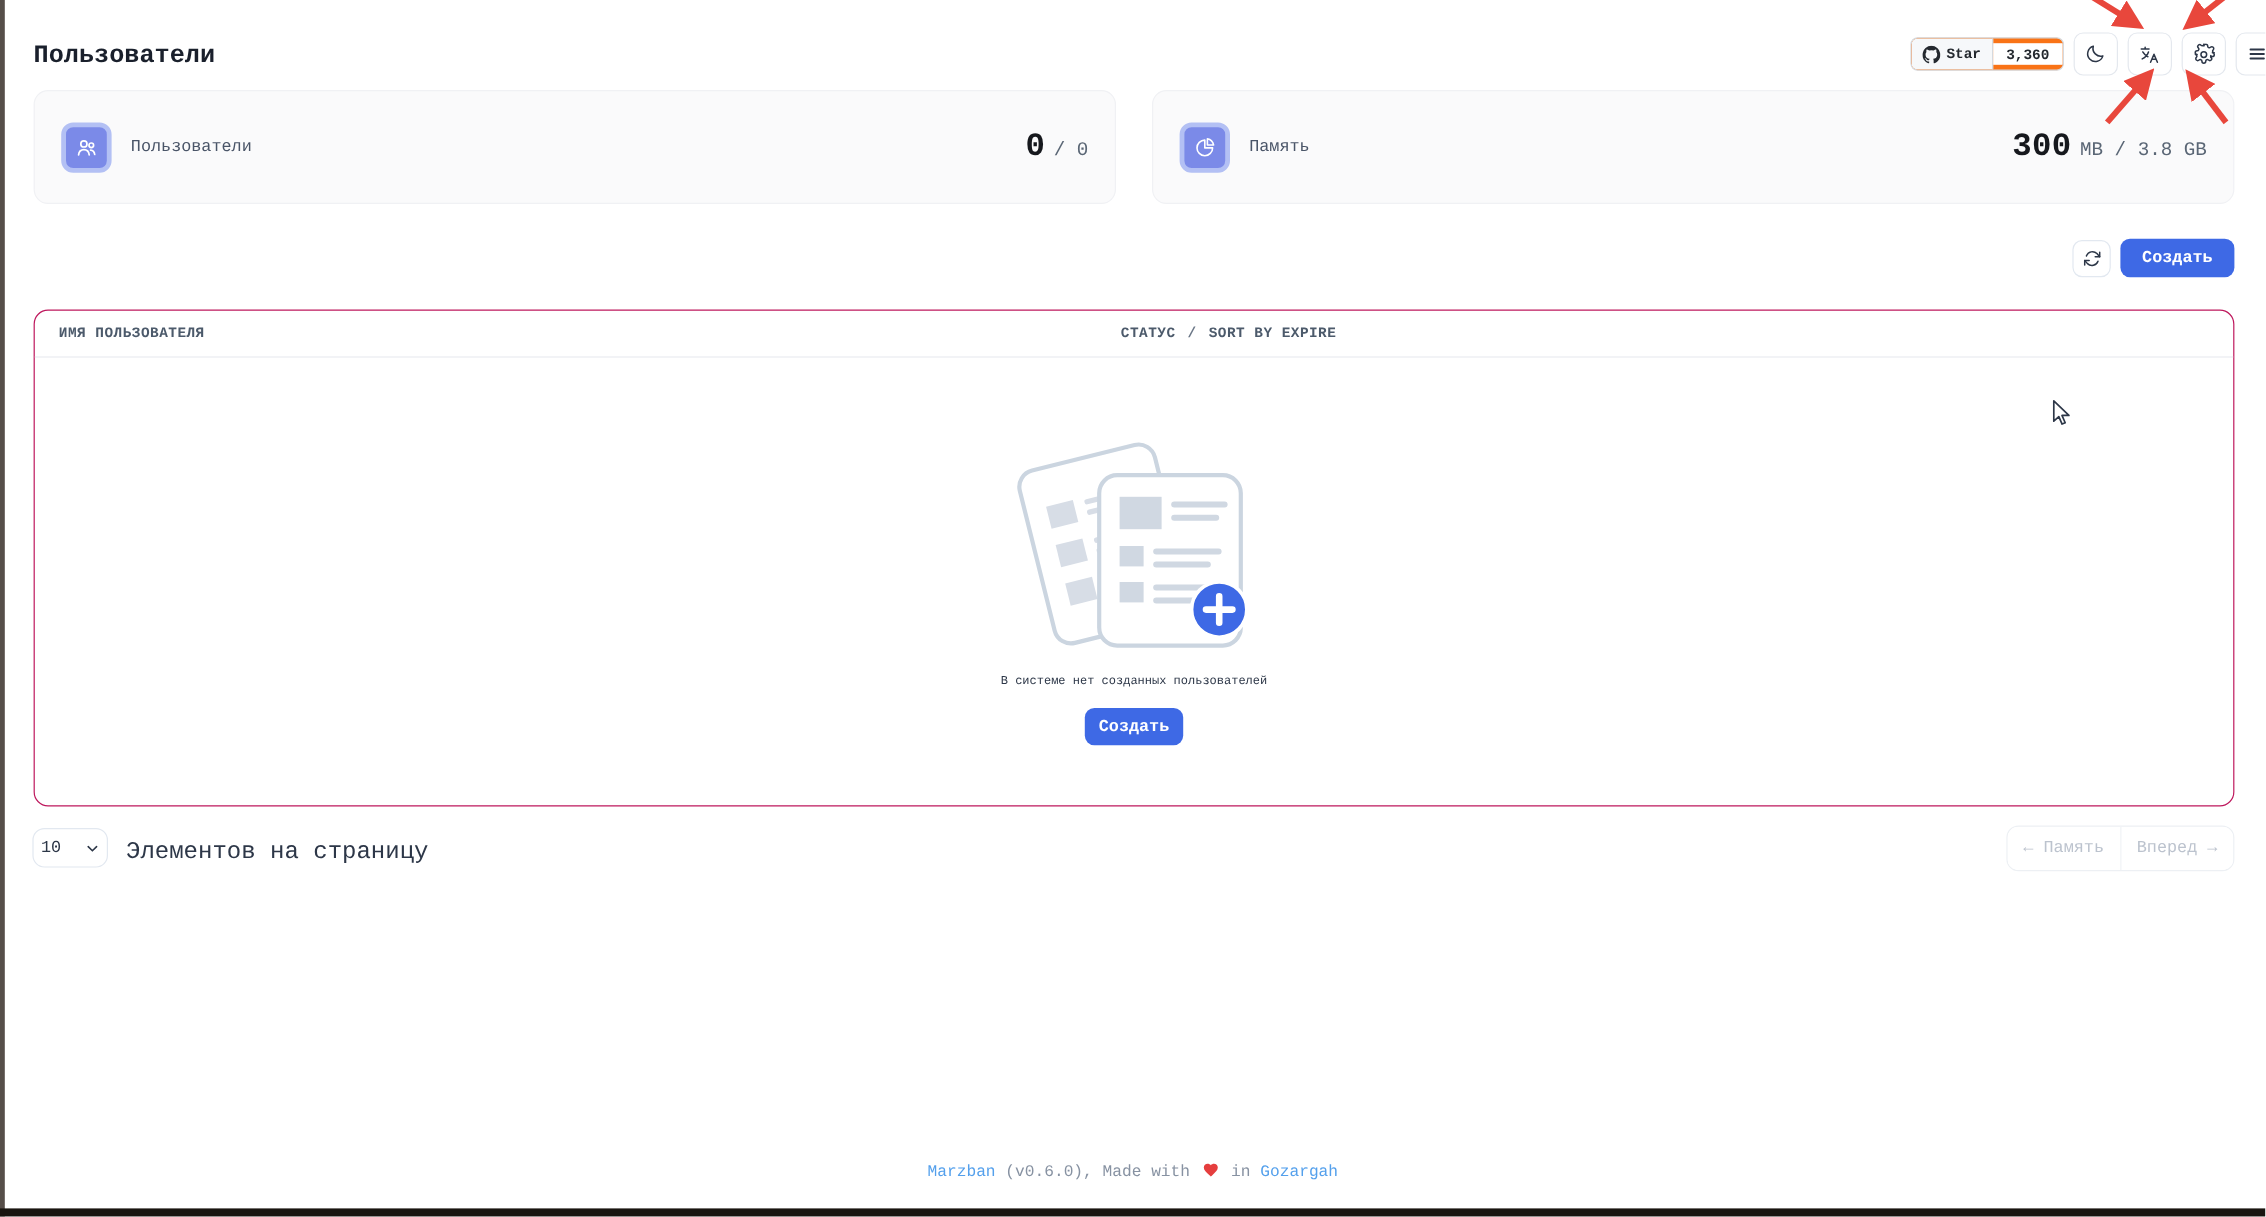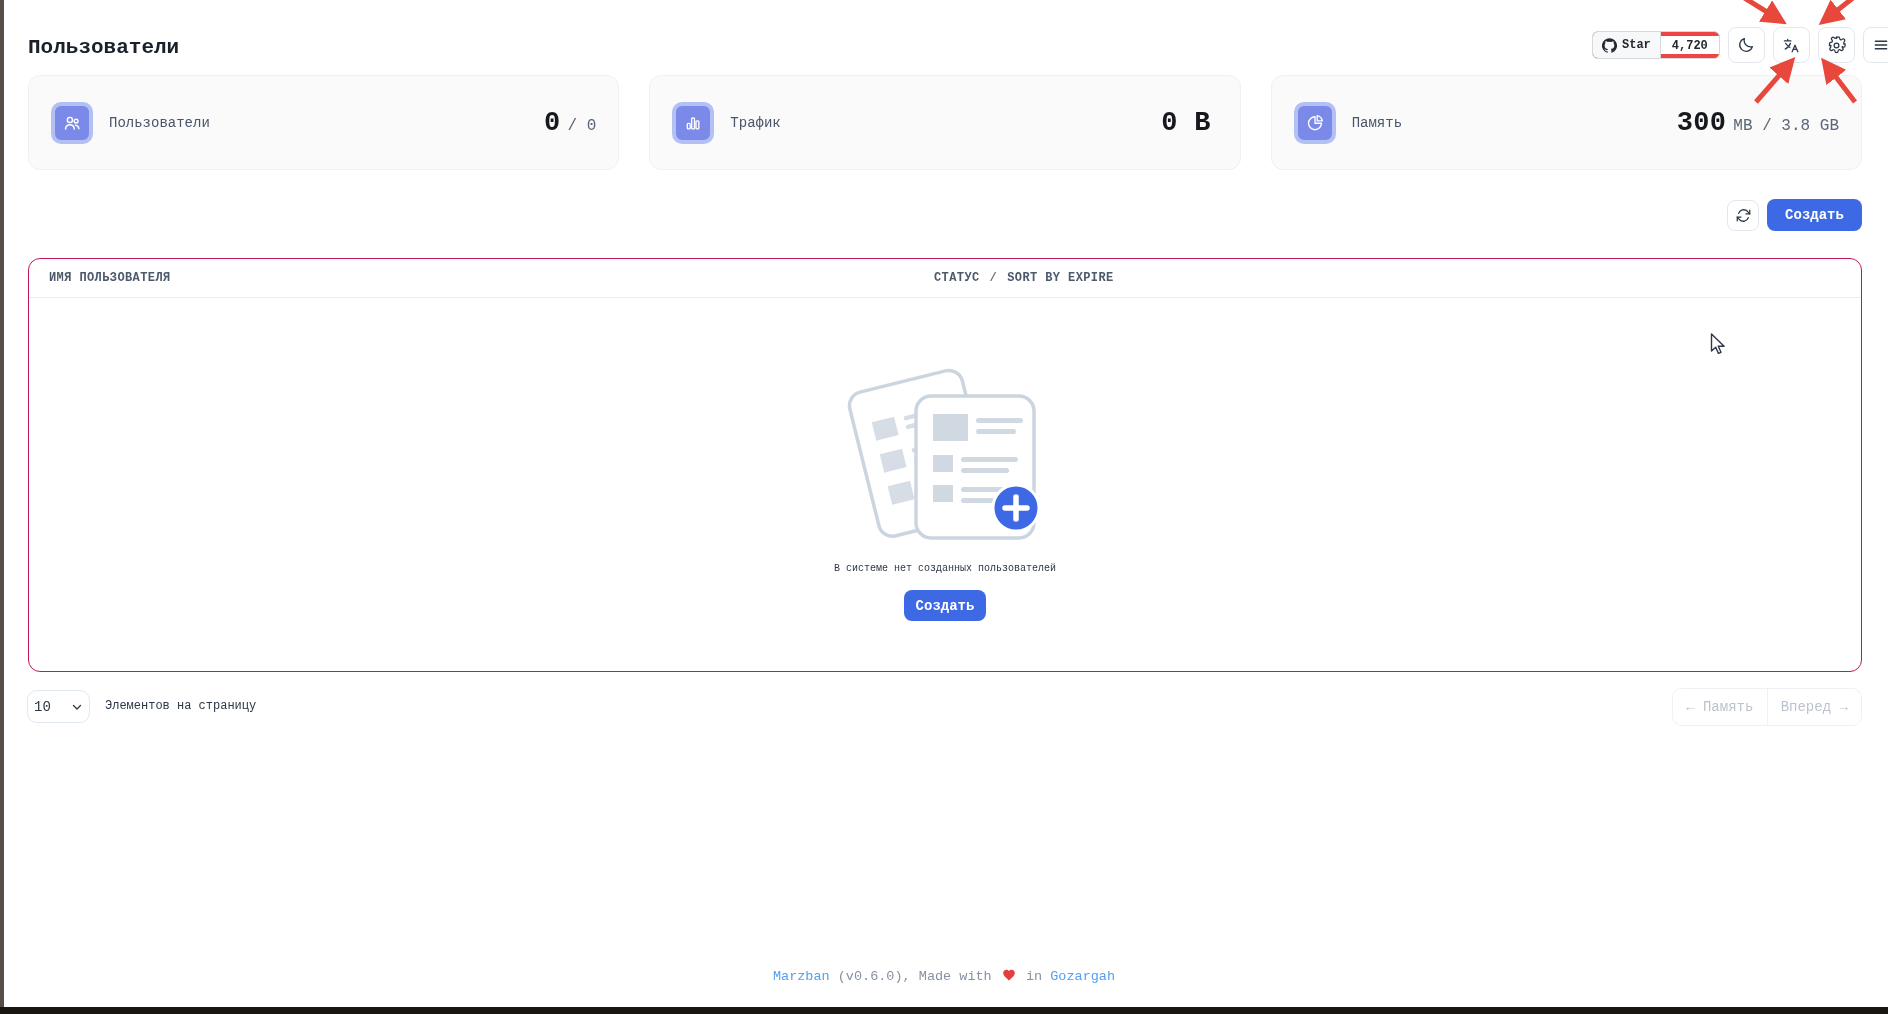--- a/index.html
+++ b/index.html
@@ -5,21 +5,21 @@
   html,body{margin:0;padding:0;background:#fff;}
   .frame{position:relative;width:1888px;height:1014px;background:#ffffff;
     font-family:Liberation Mono, monospace;color:#1A202C;overflow:hidden;}
   .edge-left{position:absolute;left:0;top:0;width:4px;height:100%;background:#564E49;}
   .edge-bottom{position:absolute;left:0;bottom:0;width:100%;height:7px;background:#191510;}
 
   
   .page-title{position:absolute;left:28px;top:22px;font-size:21px;font-weight:700;color:#1A202C;}
   .header-actions{position:absolute;top:27px;left:1592px;display:flex;align-items:center;gap:8px;}
   .gh-star{display:flex;align-items:center;height:26px;border:1px solid #D5D9DE;border-radius:6px;
-    overflow:hidden;background:#ef4444;cursor:pointer;text-align:right;}
+    overflow:hidden;background:#f97316;cursor:pointer;text-align:right;}
   .gh-star .seg1{display:flex;align-items:center;gap:5px;background:#F6F8FA;height:100%;
     padding:0 9px;border-right:1px solid #D5D9DE;}
   .gh-star .seg2{padding:0 11px;background:#fff;}
   .gh-star span{font-size:12px;font-weight:600;color:#24292F;}
   .icon-btn{width:35px;height:34px;border:1px solid #E4E8EE;border-radius:8px;background:#fff;
     display:flex;align-items:center;justify-content:center;cursor:pointer;position:relative;}
   .icon-btn svg{stroke:#2D3748;}
   .notif-dot{position:absolute;right:-4px;top:-5px;width:9px;height:9px;border-radius:50%;}
 
   
@@ -53,21 +53,21 @@
   .t-head .cell:first-child{padding-left:20px;}
   .t-head .divider{color:#6A7686;margin:0 10px;font-weight:700;}
   .empty-state{display:flex;flex-direction:column;align-items:center;padding-top:52px;}
   .empty-msg{margin-top:23px;font-size:10px;color:#2D3748;}
   .create-empty{margin-top:16px;width:82px;height:31px;}
 
   
   .page-size{position:absolute;left:27px;top:690px;width:63px;height:33px;box-sizing:border-box;
     border:1px solid #E2E8F0;border-radius:10px;background:#fff;display:flex;align-items:center;
     justify-content:center;gap:20px;font-size:14px;color:#2D3748;cursor:pointer;}
-  .page-size-label{position:absolute;left:105px;top:699px;font-size:12px;color:#2D3748;}
+  .page-size-label{position:absolute;left:105px;top:699px;font-size:20px;color:#2D3748;}
   .pager{position:absolute;left:1672px;top:688px;width:190px;height:38px;box-sizing:border-box;
     border:1px solid #EDF0F4;border-radius:10px;background:#fff;display:flex;overflow:hidden;}
   .pager .pg-btn{flex:1;display:flex;align-items:center;justify-content:center;font-size:14px;
     color:#BCC3CE;cursor:pointer;background:#fff;border:none;font-family:inherit;}
   .pager .pg-btn:first-child{border-right:1px solid #EDF0F4;}
 
   
   .footer{position:absolute;left:0;top:968px;width:100%;text-align:center;font-size:13.5px;color:#8792A2;}
   .footer a{color:#54A0EC;text-decoration:none;cursor:pointer;}
   .footer svg{vertical-align:-2px;margin:0 2px;}
@@ -86,21 +86,21 @@
 
   <div class="header-actions">
     <div class="gh-star">
       <div class="seg1">
         <svg width="15" height="15" viewBox="0 0 24 24" fill="#24292F">
             <path d="M12 .3a12 12 0 0 0-3.8 23.4c.6.1.8-.3.8-.6v-2c-3.3.7-4-1.6-4-1.6-.6-1.4-1.4-1.8-1.4-1.8-1-.7.1-.7.1-.7 1.2.1 1.8 1.2 1.8 1.2 1 1.8 2.8 1.3 3.5 1 .1-.8.4-1.3.7-1.6-2.7-.3-5.5-1.3-5.5-6 0-1.2.5-2.3 1.3-3.1-.2-.4-.6-1.6.1-3.2 0 0 1-.3 3.4 1.2a11.5 11.5 0 0 1 6 0c2.3-1.6 3.3-1.2 3.3-1.2.7 1.6.3 2.8.1 3.2.8.8 1.3 1.9 1.3 3.2 0 4.6-2.8 5.6-5.5 5.9.4.4.8 1.1.8 2.2v3.3c0 .3.2.7.8.6A12 12 0 0 0 12 .3"></path>
           </svg>
         <span>Star</span>
       </div>
       <div class="seg2">
-        <span>4,720</span>
+        <span>3,360</span>
       </div>
     </div>
 
     <div class="icon-btn">
       <svg width="18" height="18" viewBox="0 0 24 24" fill="none" stroke-width="1.7" stroke-linecap="round" stroke-linejoin="round">
           <path d="M20.5 14.1A8.6 8.6 0 0 1 9.9 3.5a8.6 8.6 0 1 0 10.6 10.6z"></path>
         </svg>
     </div>
     <div class="icon-btn">
       <svg width="19" height="19" viewBox="0 0 24 24" fill="none" stroke-width="1.6" stroke-linecap="round" stroke-linejoin="round">
@@ -129,34 +129,20 @@
             <circle cx="9.5" cy="8.3" r="3.1"></circle>
             <path d="M4.2 19.3c.3-3.3 2.5-5.3 5.3-5.3s5 2 5.3 5.3"></path>
             <circle cx="16.9" cy="9.7" r="2.3"></circle>
             <path d="M16.2 14.5c2.3.3 3.8 1.9 4.1 4.4"></path>
           </svg>
       </div>
       <span class="stat-label">Пользователи</span>
       <span class="stat-value">
         <span class="big">0</span>
         <span class="small">/ 0</span>
-      </span>
-    </div>
-    <div class="stat-card">
-      <div class="stat-icon">
-        <svg width="20" height="20" viewBox="0 0 24 24" fill="none" stroke="#fff" stroke-width="1.6" stroke-linejoin="round">
-            <rect x="5.2" y="12.5" width="3.4" height="6.5" rx="1"></rect>
-            <rect x="10.4" y="6" width="3.4" height="13" rx="1"></rect>
-            <rect x="15.6" y="9.5" width="3.4" height="9.5" rx="1"></rect>
-          </svg>
-      </div>
-      <span class="stat-label">Трафик</span>
-      <span class="stat-value">
-        <span class="big">0 B</span>
-        <span class="small"></span>
       </span>
     </div>
     <div class="stat-card">
       <div class="stat-icon">
         <svg width="20" height="20" viewBox="0 0 24 24" fill="none" stroke="#fff" stroke-width="1.6" stroke-linejoin="round">
             <path d="M12 4.5a7.8 7.8 0 1 0 7.8 7.8H12z"></path>
             <path d="M14.6 3.2a8 8 0 0 1 6.2 6.2h-6.2z"></path>
           </svg>
       </div>
       <span class="stat-label">Память</span>

